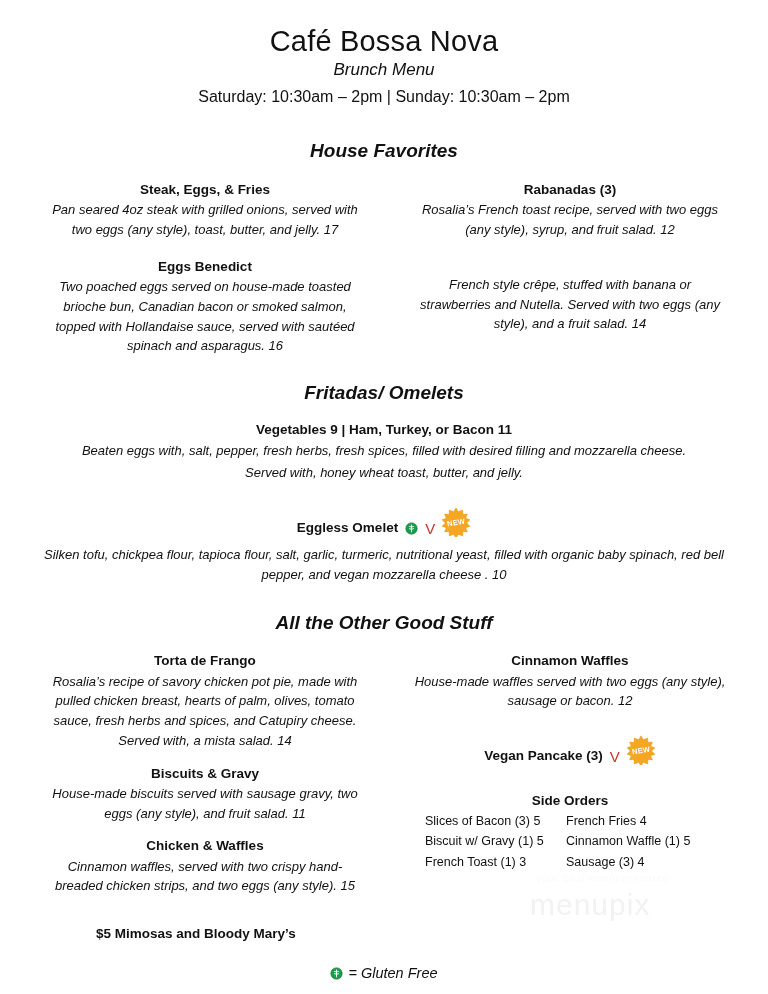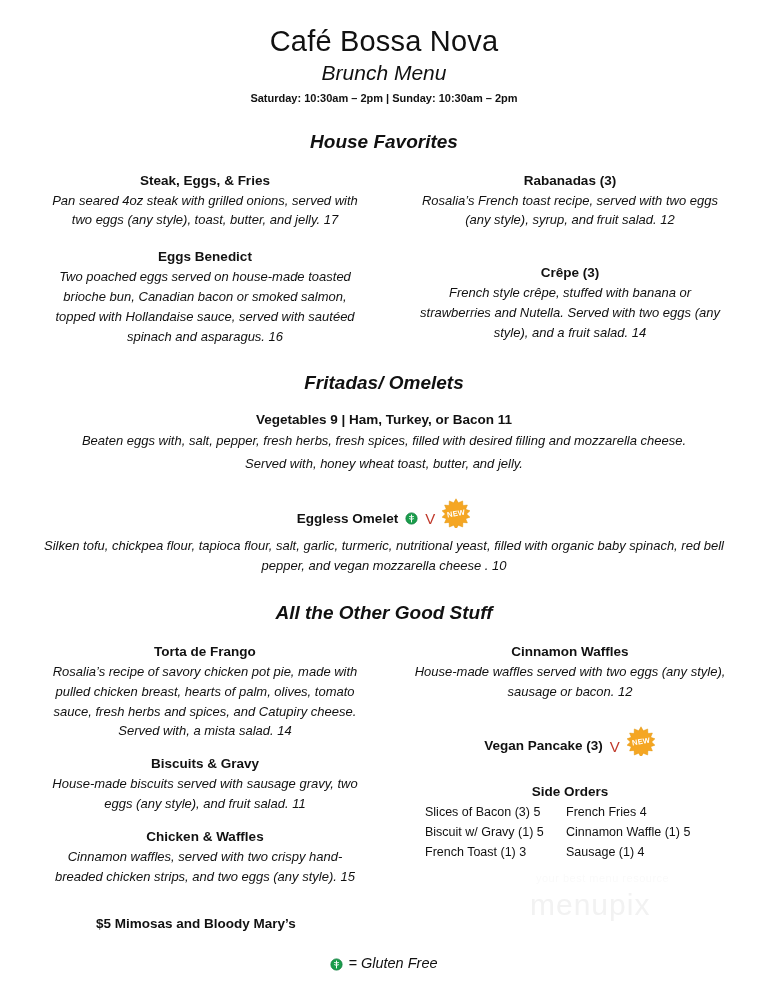--- a/index.html
+++ b/index.html
@@ -30,30 +30,30 @@
     padding-top: 26px;
   }
   .restaurant-name {
     font-size: 29px;
     font-weight: 400;
     letter-spacing: .2px;
     line-height: 1.05;
     margin: 0;
   }
   .menu-kind {
-    font-size: 21px;
+    font-size: 17px;
     font-style: italic;
     font-weight: 400;
     margin: 5px 0 0 0;
     line-height: 1.1;
   }
   .hours {
-    font-size: 11px;
-    font-weight: 700;
-    margin: 7px 0 0 0;
+    font-size: 16px;
+    font-weight: 400;
+    margin: 7px 0 8px 0;
     line-height: 1.2;
   }
 
   
   .section-heading {
     text-align: center;
     font-size: 19px;
     font-weight: bold;
     font-style: italic;
     margin: 0;
@@ -246,21 +246,20 @@
     <div class="col col-right">
 
       <div class="item">
         <div class="item-name">Rabanadas (3)</div>
         <div class="item-desc">Rosalia’s French toast recipe, served with two eggs (any style), syrup, and fruit salad. 12</div>
       </div>
 
       <div class="sp-34"></div>
 
       <div class="item">
-        <div class="item-name">Crêpe (3)</div>
         <div class="item-desc">French style crêpe, stuffed with banana or strawberries and Nutella.  Served with two eggs (any style), and a fruit salad. 14</div>
       </div>
 
     </div>
   </div>
 
   <div class="sp-26"></div>
 
   <div class="section-heading">Fritadas/ Omelets</div>
 
@@ -353,21 +352,21 @@
       <div class="sp-22"></div>
 
       <div>
         <div class="side-orders-title">Side Orders</div>
         <div class="side-orders-grid">
           <div class="side-cell">Slices of Bacon (3) 5</div>
           <div class="side-cell">French Fries 4</div>
           <div class="side-cell">Biscuit w/ Gravy (1) 5</div>
           <div class="side-cell">Cinnamon Waffle (1) 5</div>
           <div class="side-cell">French Toast (1) 3</div>
-          <div class="side-cell">Sausage (1) 4</div>
+          <div class="side-cell">Sausage (3) 4</div>
         </div>
       </div>
 
     </div>
   </div>
 
   <div class="sp-30"></div>
 
   <div class="specials">$5 Mimosas and Bloody Mary’s</div>
 

